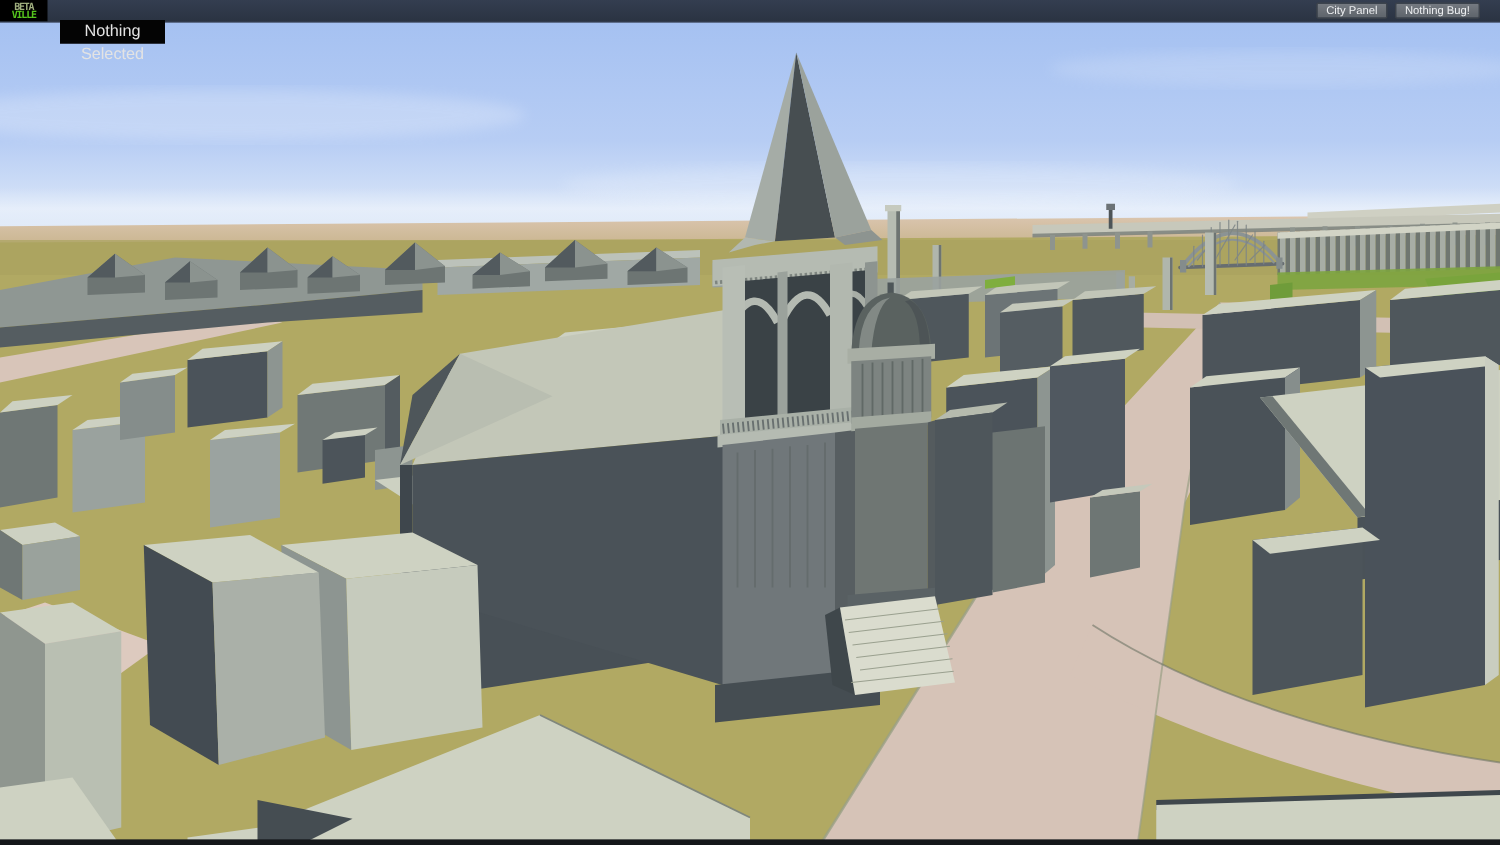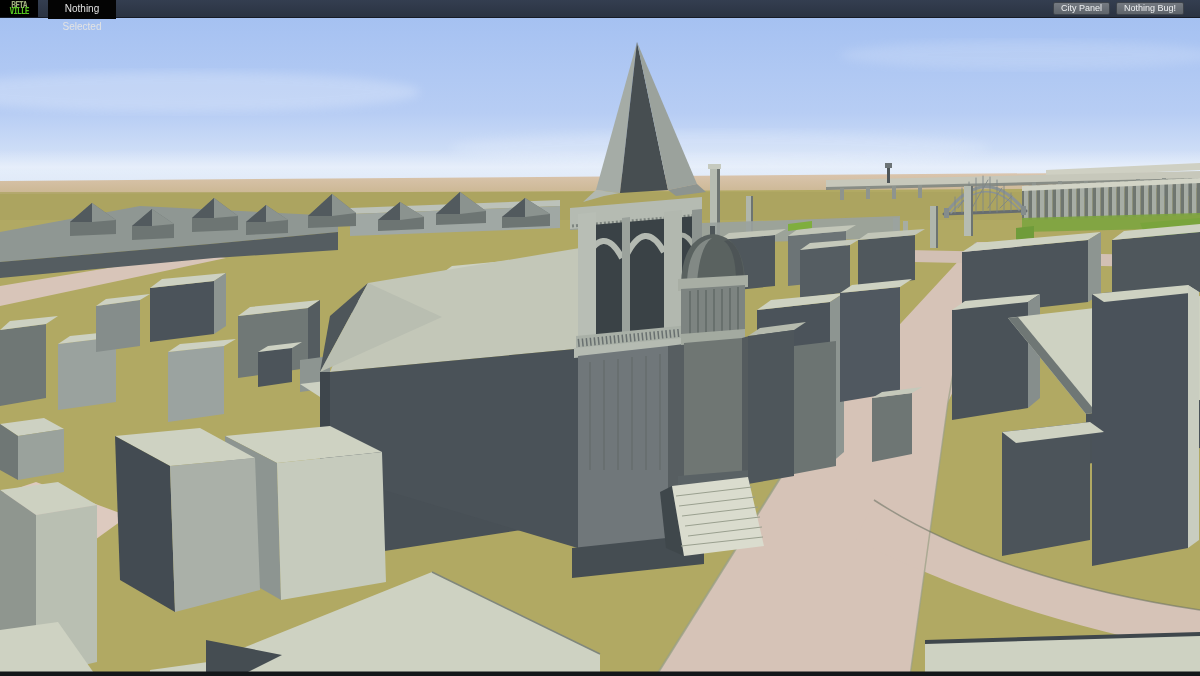--- a/index.html
+++ b/index.html
@@ -9,22 +9,22 @@
   .viewport svg{display:block;}
   
   .topbar{position:absolute;top:0;left:0;width:1200px;height:17px;
           background:linear-gradient(#343e50,#2a3342);border-bottom:1px solid #161b26;
           z-index:10;display:flex;align-items:center;}
   .logo{position:absolute;left:0;top:0;width:38px;height:17px;background:#000;
         font-family:"DejaVu Sans Mono",monospace;font-weight:bold;
         line-height:7px;padding-top:2px;box-sizing:border-box;text-align:center;}
   .logo .l1{display:block;font-size:8px;color:#9fae7e;letter-spacing:-1px;}
   .logo .l2{display:block;font-size:8px;color:#55c41d;letter-spacing:-1px;margin-top:-1px;}
-  .status{position:absolute;left:48px;top:0;width:68px;height:19px;background:#040404;
-          color:#e3e3e3;font-size:10px;line-height:18px;text-align:center;}
+  .status{position:absolute;left:48px;top:16px;width:84px;height:19px;background:#040404;
+          color:#e3e3e3;font-size:13px;line-height:18px;text-align:center;}
   .tb-buttons{position:absolute;right:16px;top:0;height:17px;display:flex;gap:6px;align-items:center;}
   .tb-btn{background:linear-gradient(#757a81,#5e646b);border:1px solid #3d434b;border-radius:2px;
           color:#eef0f2;font-size:9px;line-height:11px;height:13px;padding:0 7px;
           box-sizing:border-box;cursor:pointer;white-space:nowrap;}
 </style>
 </head>
 <body>
 
 <div class="screen">
 

